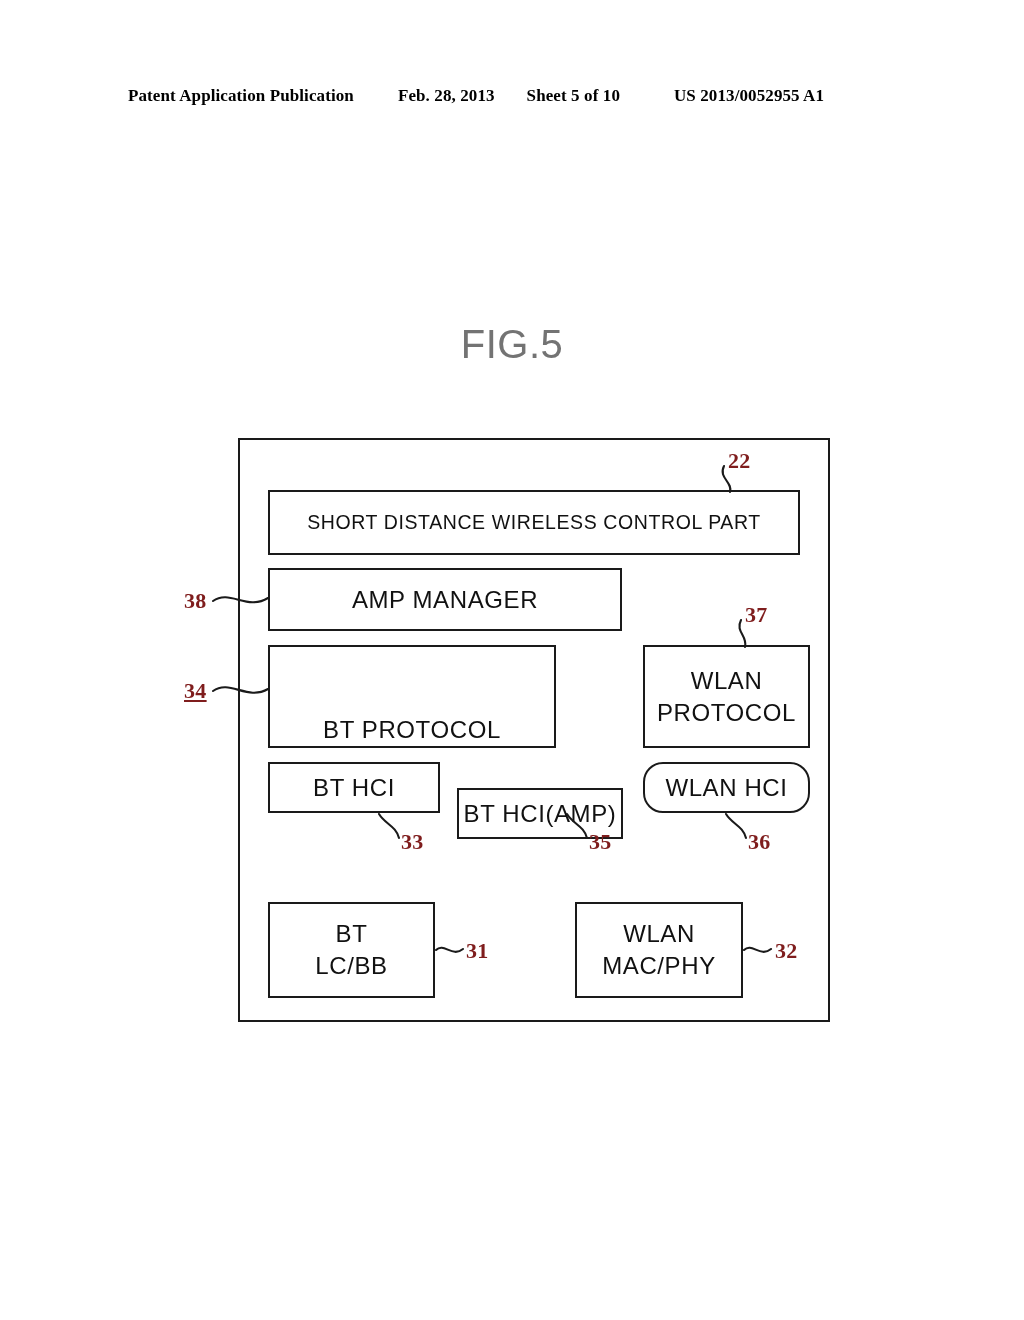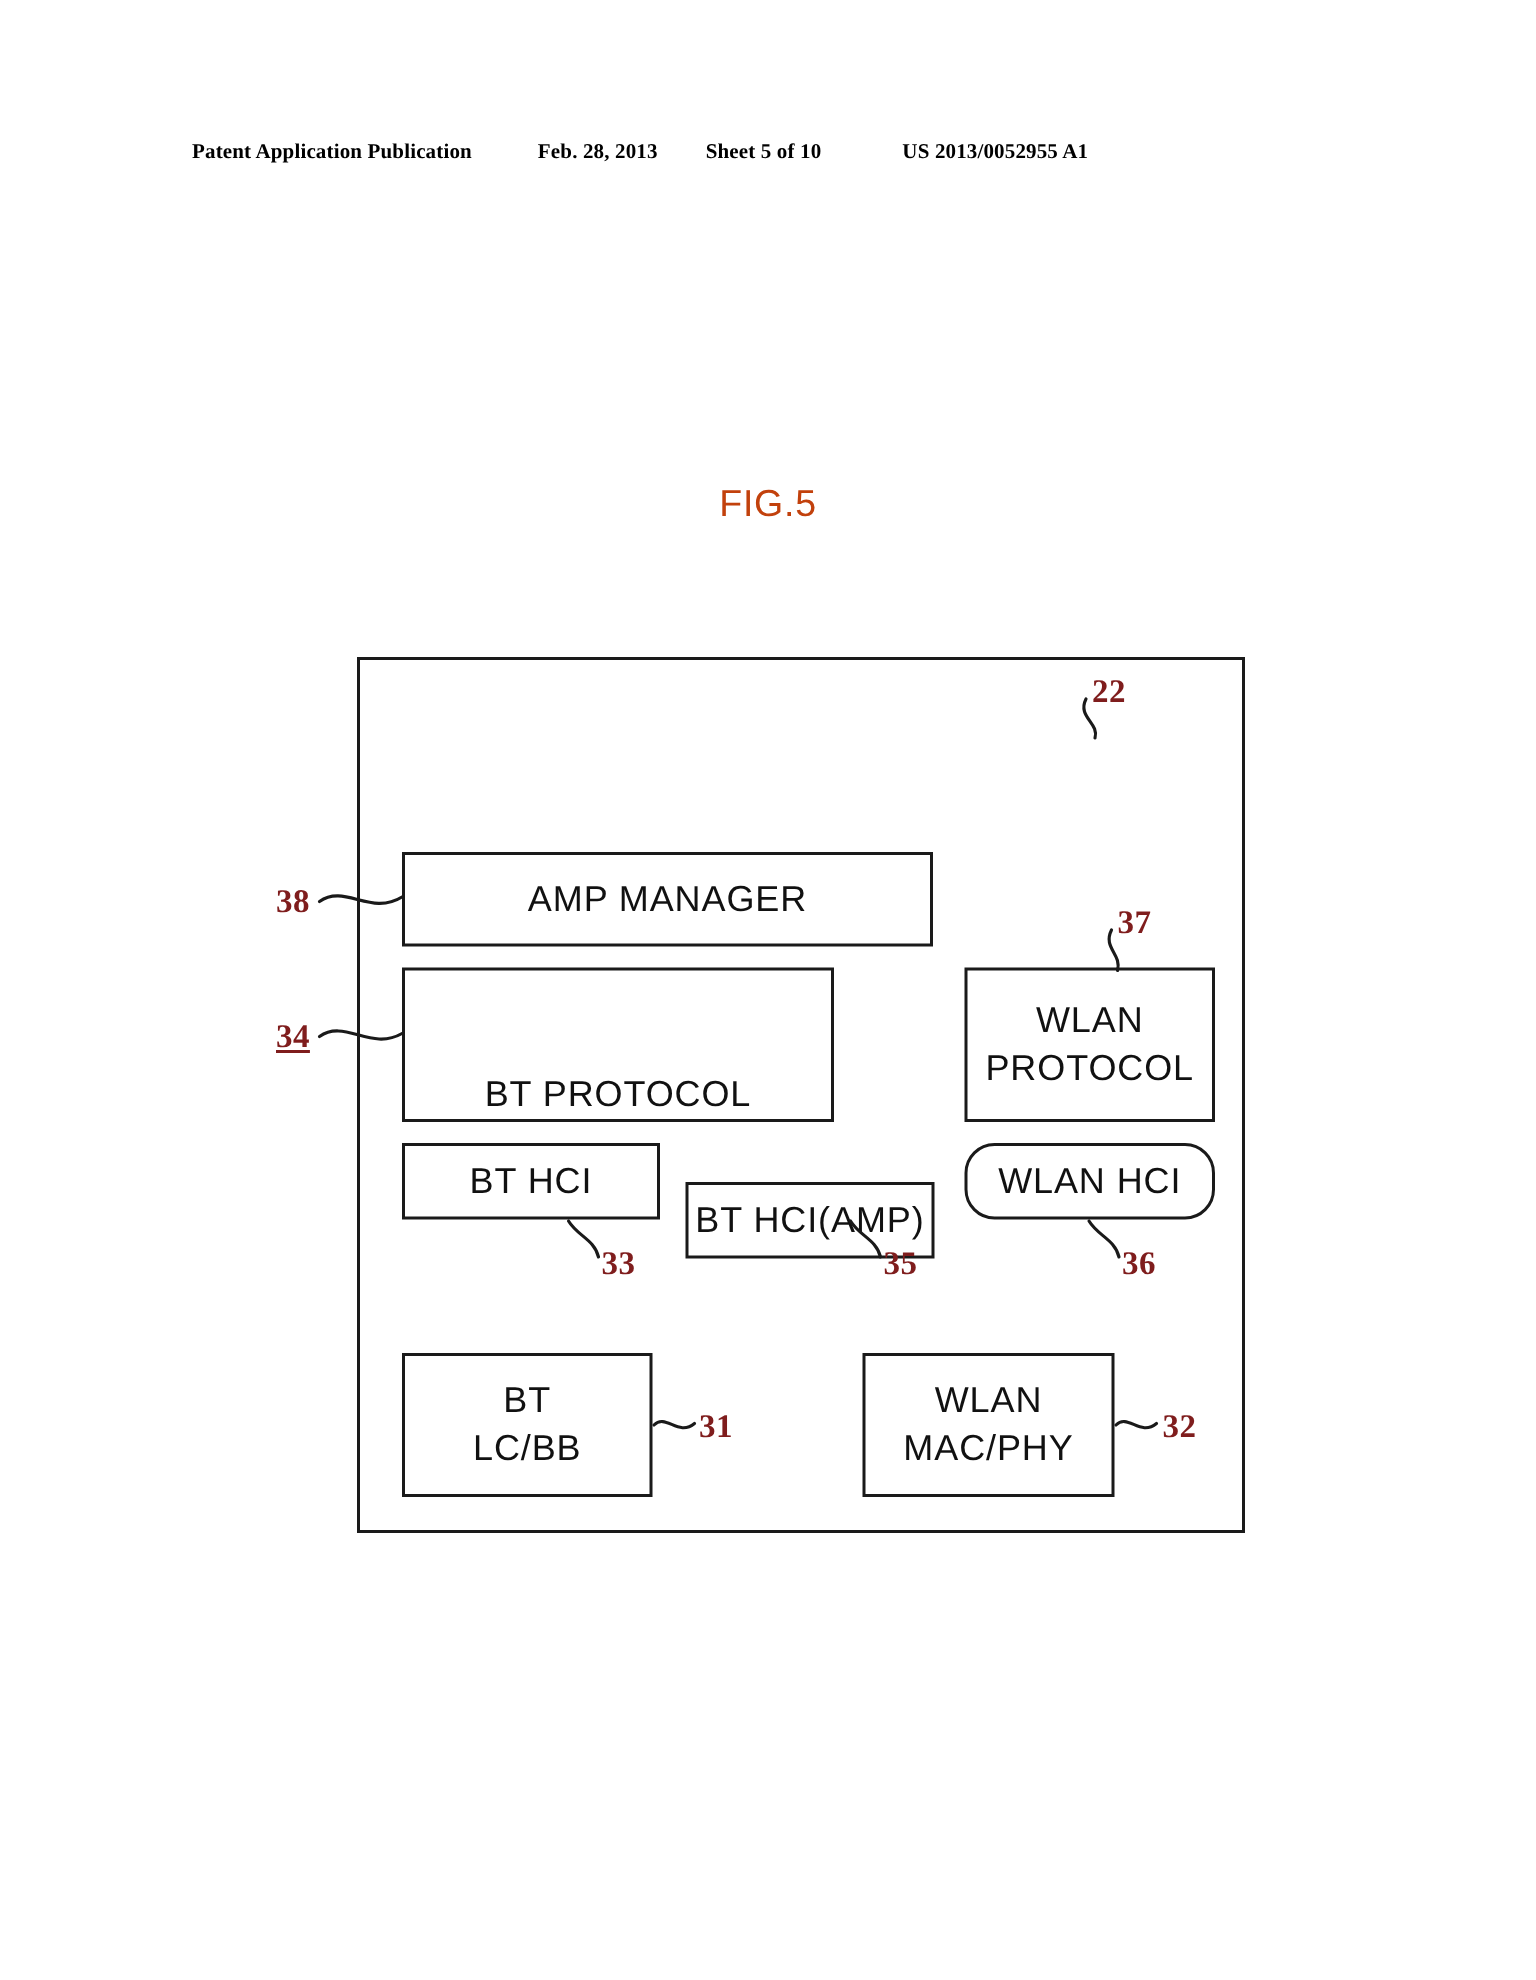--- a/index.html
+++ b/index.html
@@ -17,42 +17,42 @@
   }
 
   
   #page-header {
     position: absolute;
     top: 86px;
     left: 128px;
     width: 768px;
     height: 24px;
     display: flex;
-    align-items: flex-end;
+    align-items: flex-start;
     font-family: "Liberation Serif", serif;
     font-weight: bold;
-    font-size: 14px;
+    font-size: 17px;
     letter-spacing: 0.1px;
     white-space: nowrap;
   }
   #page-header .h-pub   { }
   #page-header .h-date  { margin-left: 44px; }
   #page-header .h-sheet { margin-left: 32px; }
   #page-header .h-num   { margin-left: 54px; }
 
   
   #figure-title {
     position: absolute;
     top: 322px;
     left: 0;
     width: 1024px;
     text-align: center;
-    font-size: 25px;
+    font-size: 40px;
     letter-spacing: 0.5px;
-    color: #c2410c;
+    color: #737373;
   }
 
   
   #diagram {
     position: absolute;
     top: 0;
     left: 0;
     width: 1024px;
     height: 1320px;
   }
@@ -130,20 +130,23 @@
   <span class="h-sheet">Sheet 5 of 10</span>
   <span class="h-num">US 2013/0052955 A1</span>
 </div>
 
 <div id="figure-title">FIG.5</div>
 
 <div id="diagram">
 
   <div class="outer-box"></div>
 
+  <div class="blk" id="blk-control">
+    <span>SHORT DISTANCE WIRELESS CONTROL PART</span>
+  </div>
 
   <div class="blk" id="blk-ampmgr">
     <span>AMP MANAGER</span>
   </div>
 
   <div class="blk" id="blk-btproto">
     <span>BT PROTOCOL</span>
   </div>
 
   <div class="blk" id="blk-wlanpro">

